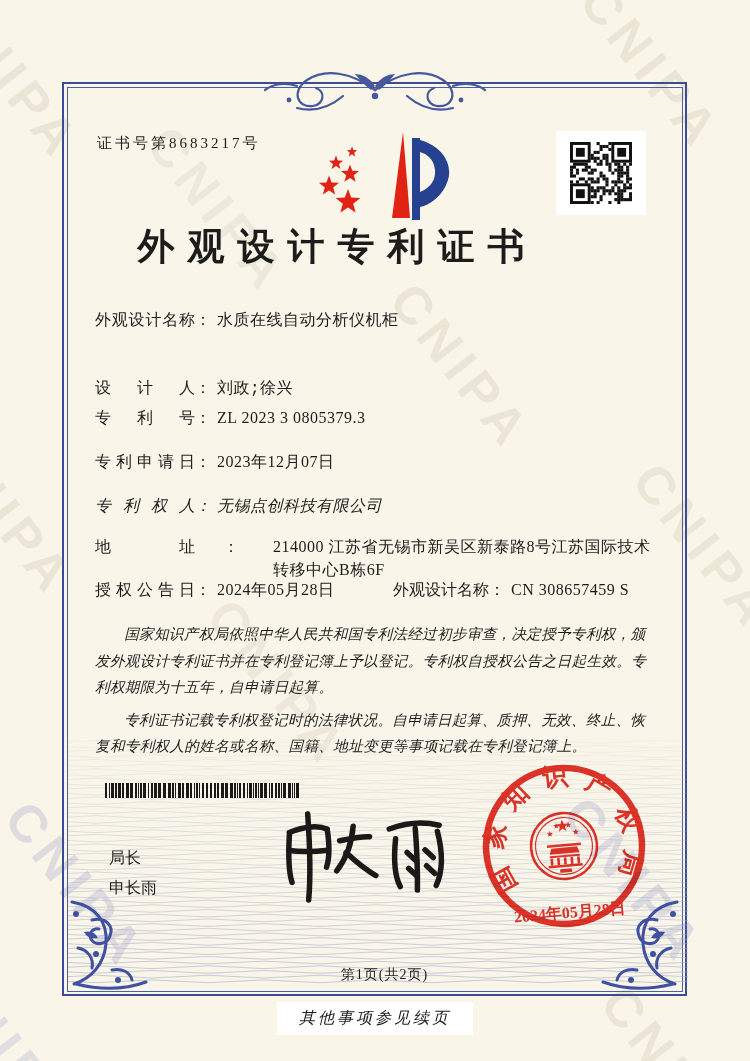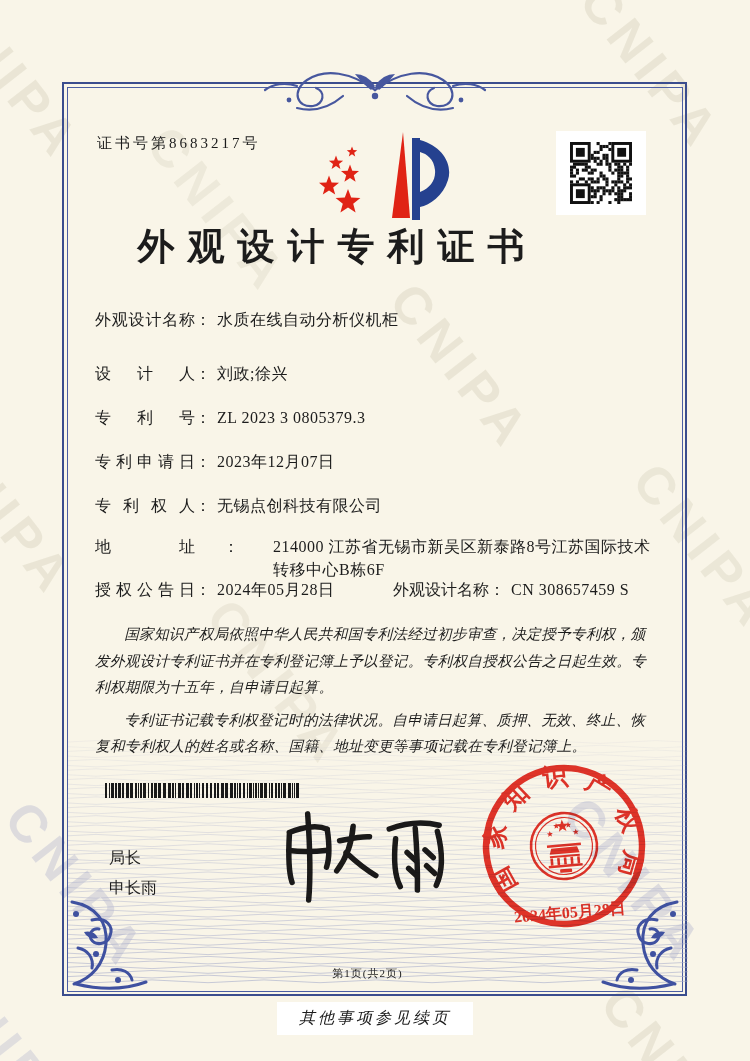--- a/index.html
+++ b/index.html
@@ -35,21 +35,21 @@
   #paragraphs{left:95px;top:621px;width:563px;font-size:14.6px;line-height:1.82;font-style:italic;}
   #paragraphs p{margin:0 0 6px 0;text-indent:2em;letter-spacing:0.3px;}
 
   #barcode{left:105px;top:783px;}
 
   #signer{left:109px;top:843px;font-family:"Liberation Sans","DejaVu Sans",sans-serif;font-size:16px;line-height:1.85;}
   #signature{left:262px;top:796px;transform:rotate(-2deg);mix-blend-mode:multiply;}
 
   #seal{left:478px;top:760px;mix-blend-mode:multiply;}
 
-  #page-no{left:55px;top:966px;width:625px;text-align:center;font-size:11px;letter-spacing:1px;}
+  #page-no{left:72px;top:966px;width:625px;text-align:center;font-size:14px;letter-spacing:1px;}
 
   #note-box{left:375px;top:1002px;transform:translateX(-50%);background:#ffffff;padding:6px 22px;
             font-size:16px;font-style:italic;letter-spacing:3px;white-space:nowrap;}
 
   #qr-box{left:556px;top:131px;width:90px;height:84px;background:#ffffff;}
   #qr{position:absolute;left:14px;top:11px;}
 
   #logo{left:312px;top:126px;}
   #top-ornament{left:225px;top:56px;}
   .corner{bottom:2px;}
@@ -347,36 +347,36 @@
   </svg>
 
   <div class="abs" id="title">外观设计专利证书</div>
 
   <div id="fields">
       <div class="field-row" style="top: 308px;">
         <span class="field-label">外观设计名称</span>
         <span class="field-colon">：</span>
         <span class="field-value">水质在线自动分析仪机柜</span>
       </div>
-      <div class="field-row" style="top: 362px;">
+      <div class="field-row" style="top: 378px; font-family: Liberation Mono, monospace;">
         <span class="field-label">设计人</span>
         <span class="field-colon">：</span>
         <span class="field-value">刘政;徐兴</span>
       </div>
       <div class="field-row" style="top: 406px;">
         <span class="field-label">专利号</span>
         <span class="field-colon">：</span>
         <span class="field-value">ZL 2023 3 0805379.3</span>
       </div>
       <div class="field-row" style="top: 450px;">
         <span class="field-label">专利申请日</span>
         <span class="field-colon">：</span>
         <span class="field-value">2023年12月07日</span>
       </div>
-      <div class="field-row" style="top: 494px;">
+      <div class="field-row" style="top: 494px; font-style: italic;">
         <span class="field-label">专利权人</span>
         <span class="field-colon">：</span>
         <span class="field-value">无锡点创科技有限公司</span>
       </div>
       <div class="field-row" style="top: 535px; gap: 28px;">
         <span class="field-label">地址</span>
         <span class="field-colon">：</span>
         <span class="field-value">214000 江苏省无锡市新吴区新泰路8号江苏国际技术转移中心B栋6F</span>
       </div>
     </div>

